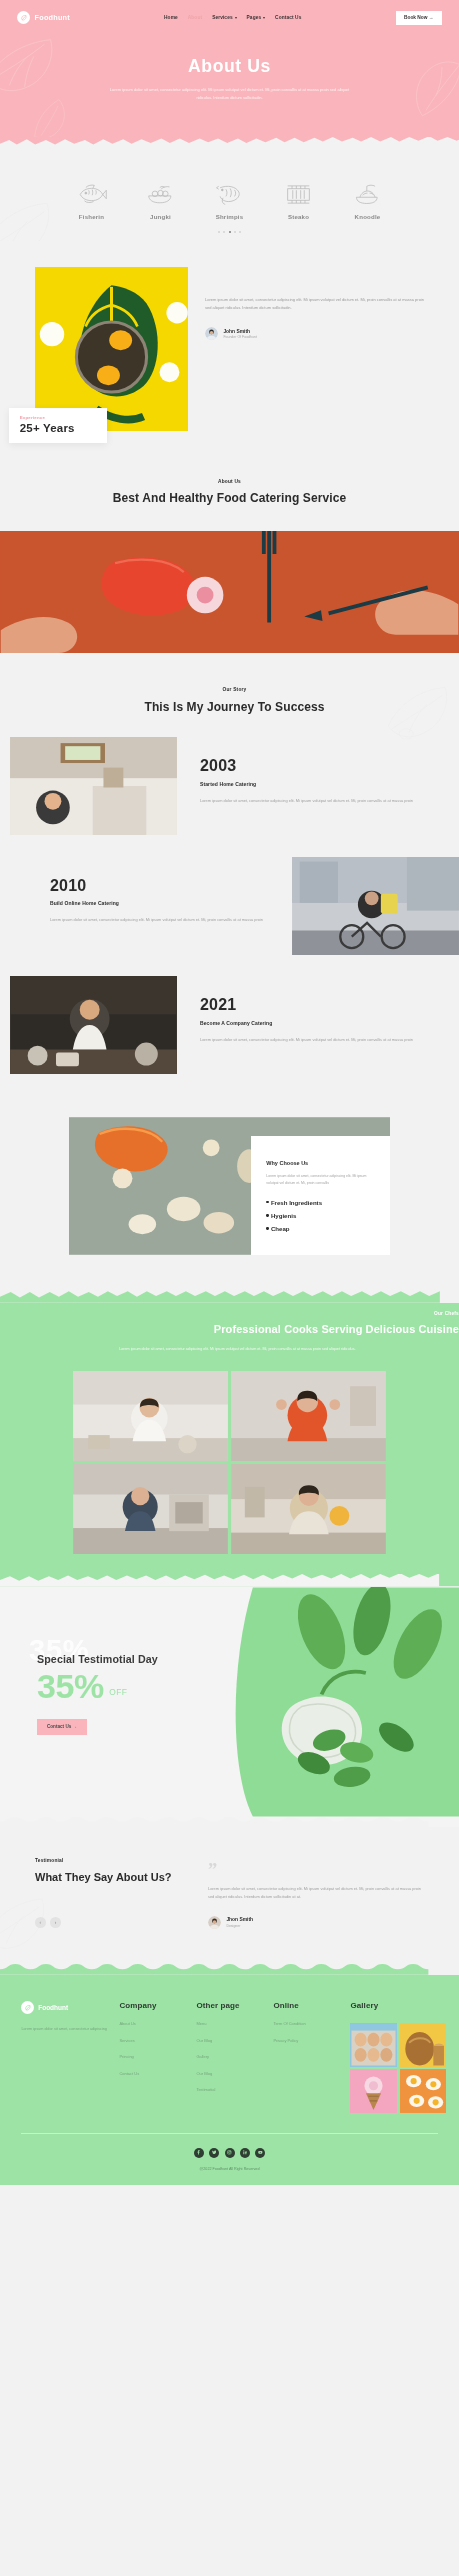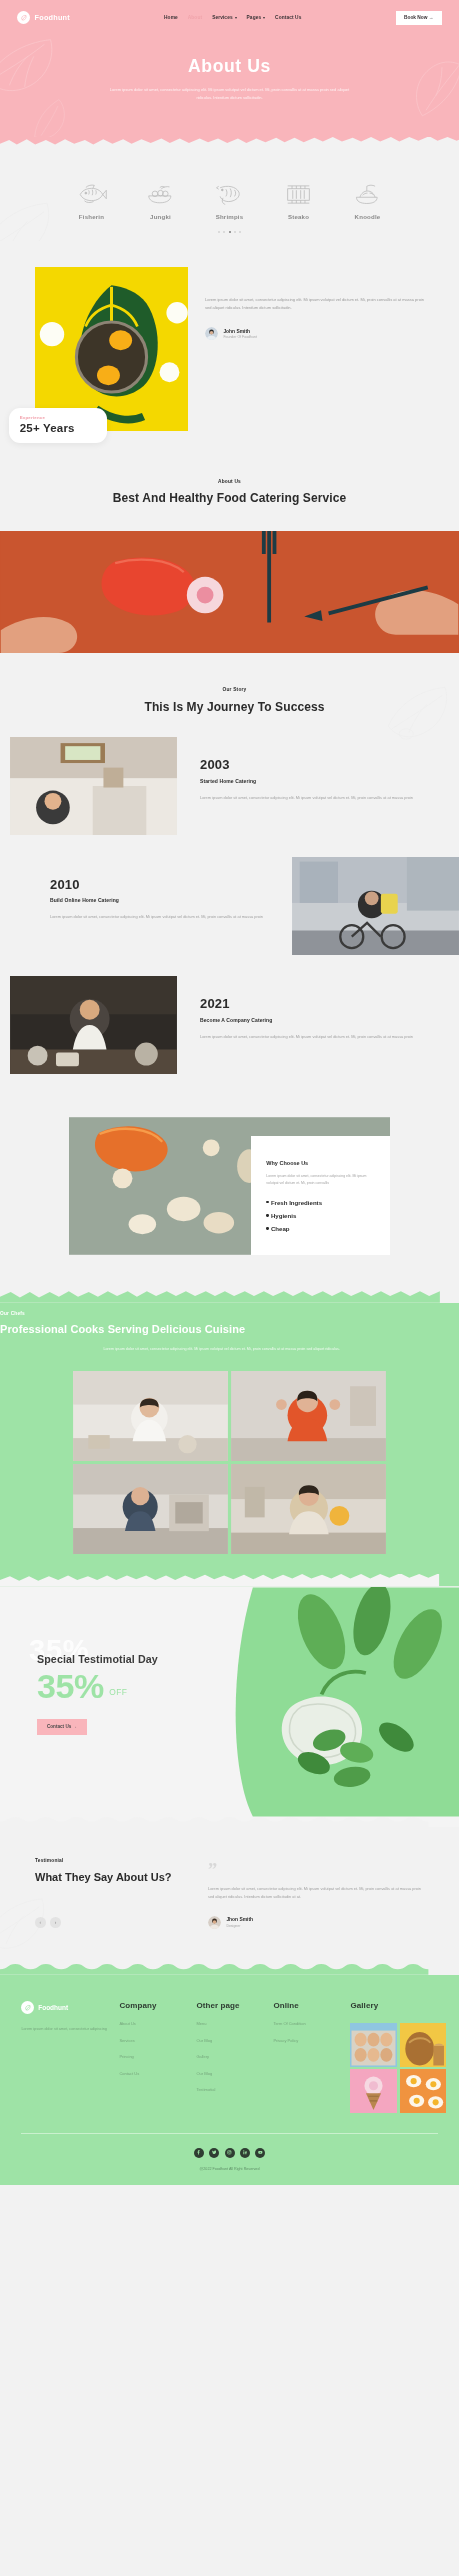--- a/index.html
+++ b/index.html
@@ -56,21 +56,21 @@
   .dots { display:flex; justify-content:center; gap:3.1px; margin-top:10.7px; }
   .dot { width:2px;height:2px;border-radius:50%;background:#d3d3d3; cursor:pointer; }
   .dot.on { background:#7d7d7d; }
 
   
   .welcome { background:#f2f2f2; padding:26px 0 31px; display:flex; gap:17px; padding-left:35px; padding-right:27.5px; }
   .wl-left { position:relative; width:153px; flex:none; }
   .wl-photo { width:153px; height:164px; position:relative; overflow:hidden; background:#f4d800; }
   .badge {
     position:absolute; left:-26px; bottom:-12.2px; background:#fff;
-    padding:6.9px 10.7px 8.4px; width:98px; box-shadow:0 1.5px 7.7px rgba(0,0,0,.07);border-radius:11px;
+    padding:6.9px 10.7px 8.4px; width:98px; box-shadow:0 1.5px 7.7px rgba(0,0,0,.07);
   }
   .badge-k { font-size:4.4px; color:#f2a0ab; font-weight:bold; letter-spacing:0.2px; }
   .badge-v { font-size:11.5px; font-weight:bold; color:#2b2b2b; margin-top:2.3px; letter-spacing:0.2px; }
   .wl-right { flex:1; padding-top:17px; }
   .wl-h2 { font-size:11px; font-weight:bold; line-height:1.42; letter-spacing:0.1px; }
   .wl-p { font-size:4px; color:#9a9a9a; line-height:2.05; margin-top:12.2px; }
   .author { display:flex; align-items:center; gap:5.4px; margin-top:15.3px; }
   .avatar { width:13px;height:13px;border-radius:50%;overflow:hidden;flex:none; }
   .a-name { font-size:4.9px; font-weight:bold; }
   .a-role { font-size:3.5px; color:#a8a8a8; margin-top:1.5px; }
@@ -86,42 +86,42 @@
 
   
   .journey { background:#f2f2f2; padding:34px 0 23px; position:relative; overflow:hidden;margin-left:10px; }
   .jr-leaf { position:absolute; right:-7.7px; top:17px; opacity:.20; }
   .jr-head { text-align:center; }
   .tl-row { display:flex; align-items:stretch; margin-top:21.4px; }
   .tl-img { width:167px; height:98px; flex:none; overflow:hidden; position:relative; }
   .tl-txt { flex:1; padding:20px 23px 0 23px; }
   .tl-txt.right { padding-left:23px; }
   .tl-txt.left { padding-left:40px; }
-  .tl-year { font-size:13px; font-weight:bold; letter-spacing:0.2px; }
+  .tl-year { font-size:16px; font-weight:bold; letter-spacing:0.2px; }
   .tl-sub { font-size:5px; font-weight:bold; margin-top:5.4px; letter-spacing:0.1px; }
   .tl-p { font-size:3.9px; color:#a0a0a0; line-height:2.0; margin-top:10px; }
 
   
   .why { background:#f2f2f2; padding:20px 0 34px; display:flex; justify-content:center; }
   .why-card { width:321px; height:138px; position:relative; overflow:hidden; }
   .why-photo { position:absolute; inset:0; }
   .why-panel {
     position:absolute; right:0; top:18.4px; bottom:0; width:139px; background:#fff;
     padding:24.5px 15.3px 0 15.3px;
   }
   .why-wave { position:absolute; left:0; right:0; top:-0.8px; }
   .why-t { font-size:5.5px; font-weight:bold; position:relative; }
   .why-p { font-size:3.5px; color:#a5a5a5; line-height:1.95; margin-top:6.9px; position:relative; }
   .why-ul { list-style:none; margin-top:12.2px; position:relative; }
   .why-ul li { font-size:6.1px; font-weight:bold; margin-bottom:6.1px; display:flex; align-items:center; gap:2.3px; }
   .bull { width:2.3px;height:2.3px;border-radius:50%;background:#2b2b2b;flex:none; }
 
   
   .chefs { background:#9ee3a6; position:relative; padding-bottom:20px; }
-  .chefs-in { text-align:left; padding:7.7px 0 0; }
+  .chefs-in { text-align:right; padding:7.7px 0 0; }
   .chefs-h { color:#fff; font-size:11px; font-weight:bold; line-height:1.45; margin-top:6.1px; letter-spacing:0.1px; }
   .chefs-p { color:#fff; opacity:.85; font-size:3.7px; line-height:2.0; margin:8.4px auto 0; max-width:252px; }
   .grid2 { display:grid; grid-template-columns:1fr 1fr; gap:3.8px; width:314px; margin:17px auto 0; }
   .gcell { height:90px; overflow:hidden; position:relative; }
 
   
   .anniv { background:#f4f4f4; position:relative; overflow:hidden; height:230px; }
   .anniv-left { position:absolute; left:37px; top:66px; z-index:3; }
   .anniv-t { font-size:10.7px; font-weight:bold; color:#3b3b3b; letter-spacing:0.1px; }
   .pct-row { display:flex; align-items:flex-end; gap:5.4px; margin-top:6.1px; }

